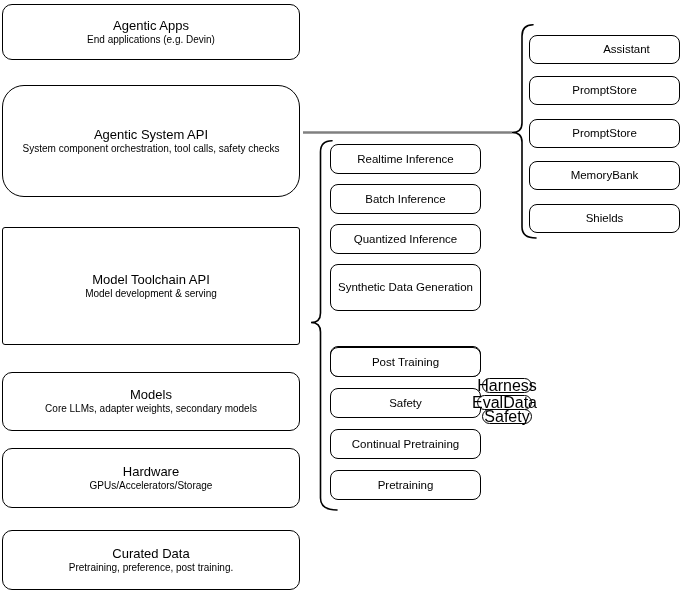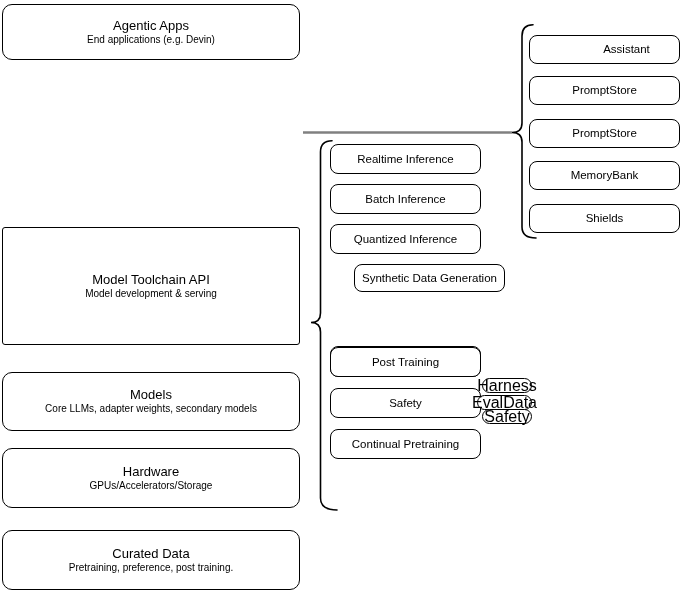--- a/index.html
+++ b/index.html
@@ -98,20 +98,24 @@
     <path d="M 332 140.7 Q 320.5 140.7 320.5 152 L 320.5 313 Q 320.5 322.5 311 322.5 Q 320.5 322.5 320.5 332 L 320.5 498 Q 320.5 510 337 510" fill="none" stroke="#000000" stroke-width="1.6" stroke-linecap="round"></path>
 
     <path d="M 533 24.7 Q 522 24.7 522 36 L 522 123 Q 522 132.5 512 132.5 Q 522 132.5 522 142 L 522 227 Q 522 238 536 238" fill="none" stroke="#000000" stroke-width="1.6" stroke-linecap="round"></path>
   </svg>
 
   <div class="layer-box" style="top:4px;height:56px;border-radius:10px;">
     <div class="layer-title">Agentic Apps</div>
     <div class="layer-subtitle">End applications (e.g. Devin)</div>
   </div>
 
+  <div class="layer-box" style="top:85px;height:112px;border-radius:22px;">
+    <div class="layer-title">Agentic System API</div>
+    <div class="layer-subtitle">System component orchestration, tool calls, safety checks</div>
+  </div>
 
   <div class="layer-box" style="top:227px;height:118px;border-radius:3px;">
     <div class="layer-title">Model Toolchain API</div>
     <div class="layer-subtitle">Model development &amp; serving</div>
   </div>
 
   <div class="layer-box" style="top:372px;height:59px;border-radius:10px;">
     <div class="layer-title">Models</div>
     <div class="layer-subtitle">Core LLMs, adapter weights, secondary models</div>
   </div>
@@ -128,34 +132,37 @@
 
   <div class="small-box" style="left:330px;top:184px;width:151px;height:30px;">
     <span class="label">Batch Inference</span>
   </div>
   <div class="small-box" style="left:330px;top:144px;width:151px;height:30px;">
     <span class="label">Realtime Inference</span>
   </div>
   <div class="small-box" style="left:330px;top:224px;width:151px;height:30px;">
     <span class="label">Quantized Inference</span>
   </div>
-  <div class="small-box" style="left:330px;top:264px;width:151px;height:28px;margin-left:24px;">
+  <div class="small-box" style="left:330px;top:264px;width:151px;height:47px;">
     <span class="label">Synthetic Data Generation</span>
   </div>
   <div class="small-box" style="left:330px;top:306px;width:151px;height:31px;margin-top:40px;">
     <span class="label">Reward Scoring</span>
   </div>
   <div class="small-box" style="left:330px;top:347px;width:151px;height:30px;">
     <span class="label">Post Training</span>
   </div>
   <div class="small-box" style="left:330px;top:388px;width:151px;height:30px;">
     <span class="label">Safety</span>
   </div>
   <div class="small-box" style="left:330px;top:429px;width:151px;height:30px;">
     <span class="label">Continual Pretraining</span>
+  </div>
+  <div class="small-box" style="left:330px;top:470px;width:151px;height:30px;">
+    <span class="label">Pretraining</span>
   </div>
 
   <div class="tag-pill" style="left:482px;top:378px;width:50px;height:15px;">
     <span class="label">Harness</span>
   </div>
   <div class="tag-pill" style="left:477px;top:395px;width:55px;height:15px;">
     <span class="label">EvalData</span>
   </div>
   <div class="tag-pill" style="left:482px;top:409px;width:50px;height:15px;">
     <span class="label">Safety</span>

